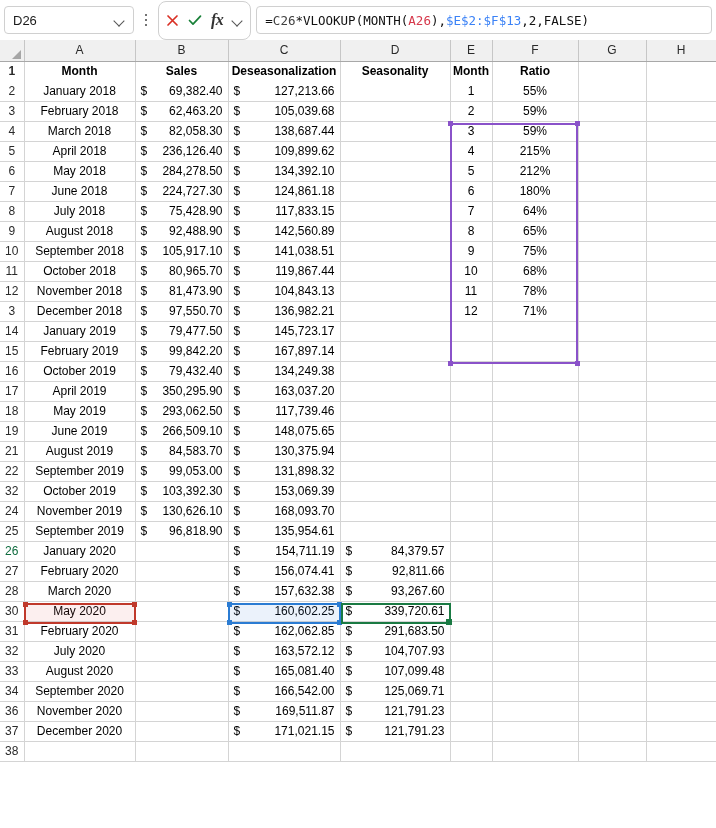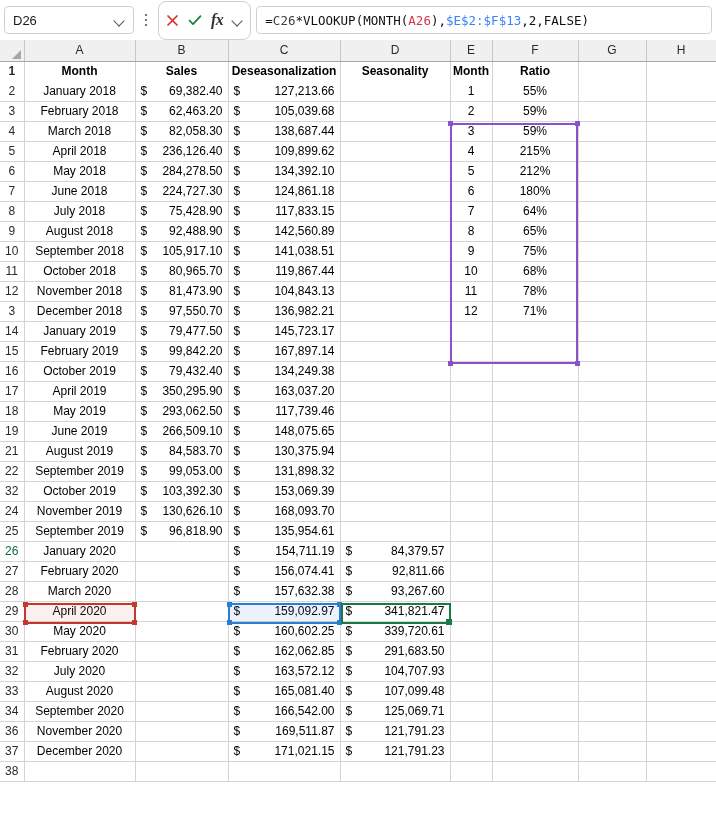--- a/index.html
+++ b/index.html
@@ -751,41 +751,20 @@
               <span class="sym">$</span>
               <span class="num">93,267.60</span>
             </span>
           </td>
           <td class="c tC"></td>
           <td class="c tC"></td>
           <td class="c"></td>
           <td class="c"></td>
         </tr>
         <tr>
-          <td class="rowhdr">29</td>
-          <td class="c tR">April 2020</td>
-          <td class="c"></td>
-          <td class="c">
-            <span class="cur">
-              <span class="sym">$</span>
-              <span class="num">159,092.97</span>
-            </span>
-          </td>
-          <td class="c">
-            <span class="cur">
-              <span class="sym">$</span>
-              <span class="num">341,821.47</span>
-            </span>
-          </td>
-          <td class="c tC"></td>
-          <td class="c tC"></td>
-          <td class="c"></td>
-          <td class="c"></td>
-        </tr>
-        <tr>
           <td class="rowhdr">30</td>
           <td class="c tR">May 2020</td>
           <td class="c"></td>
           <td class="c">
             <span class="cur">
               <span class="sym">$</span>
               <span class="num">160,602.25</span>
             </span>
           </td>
           <td class="c">

